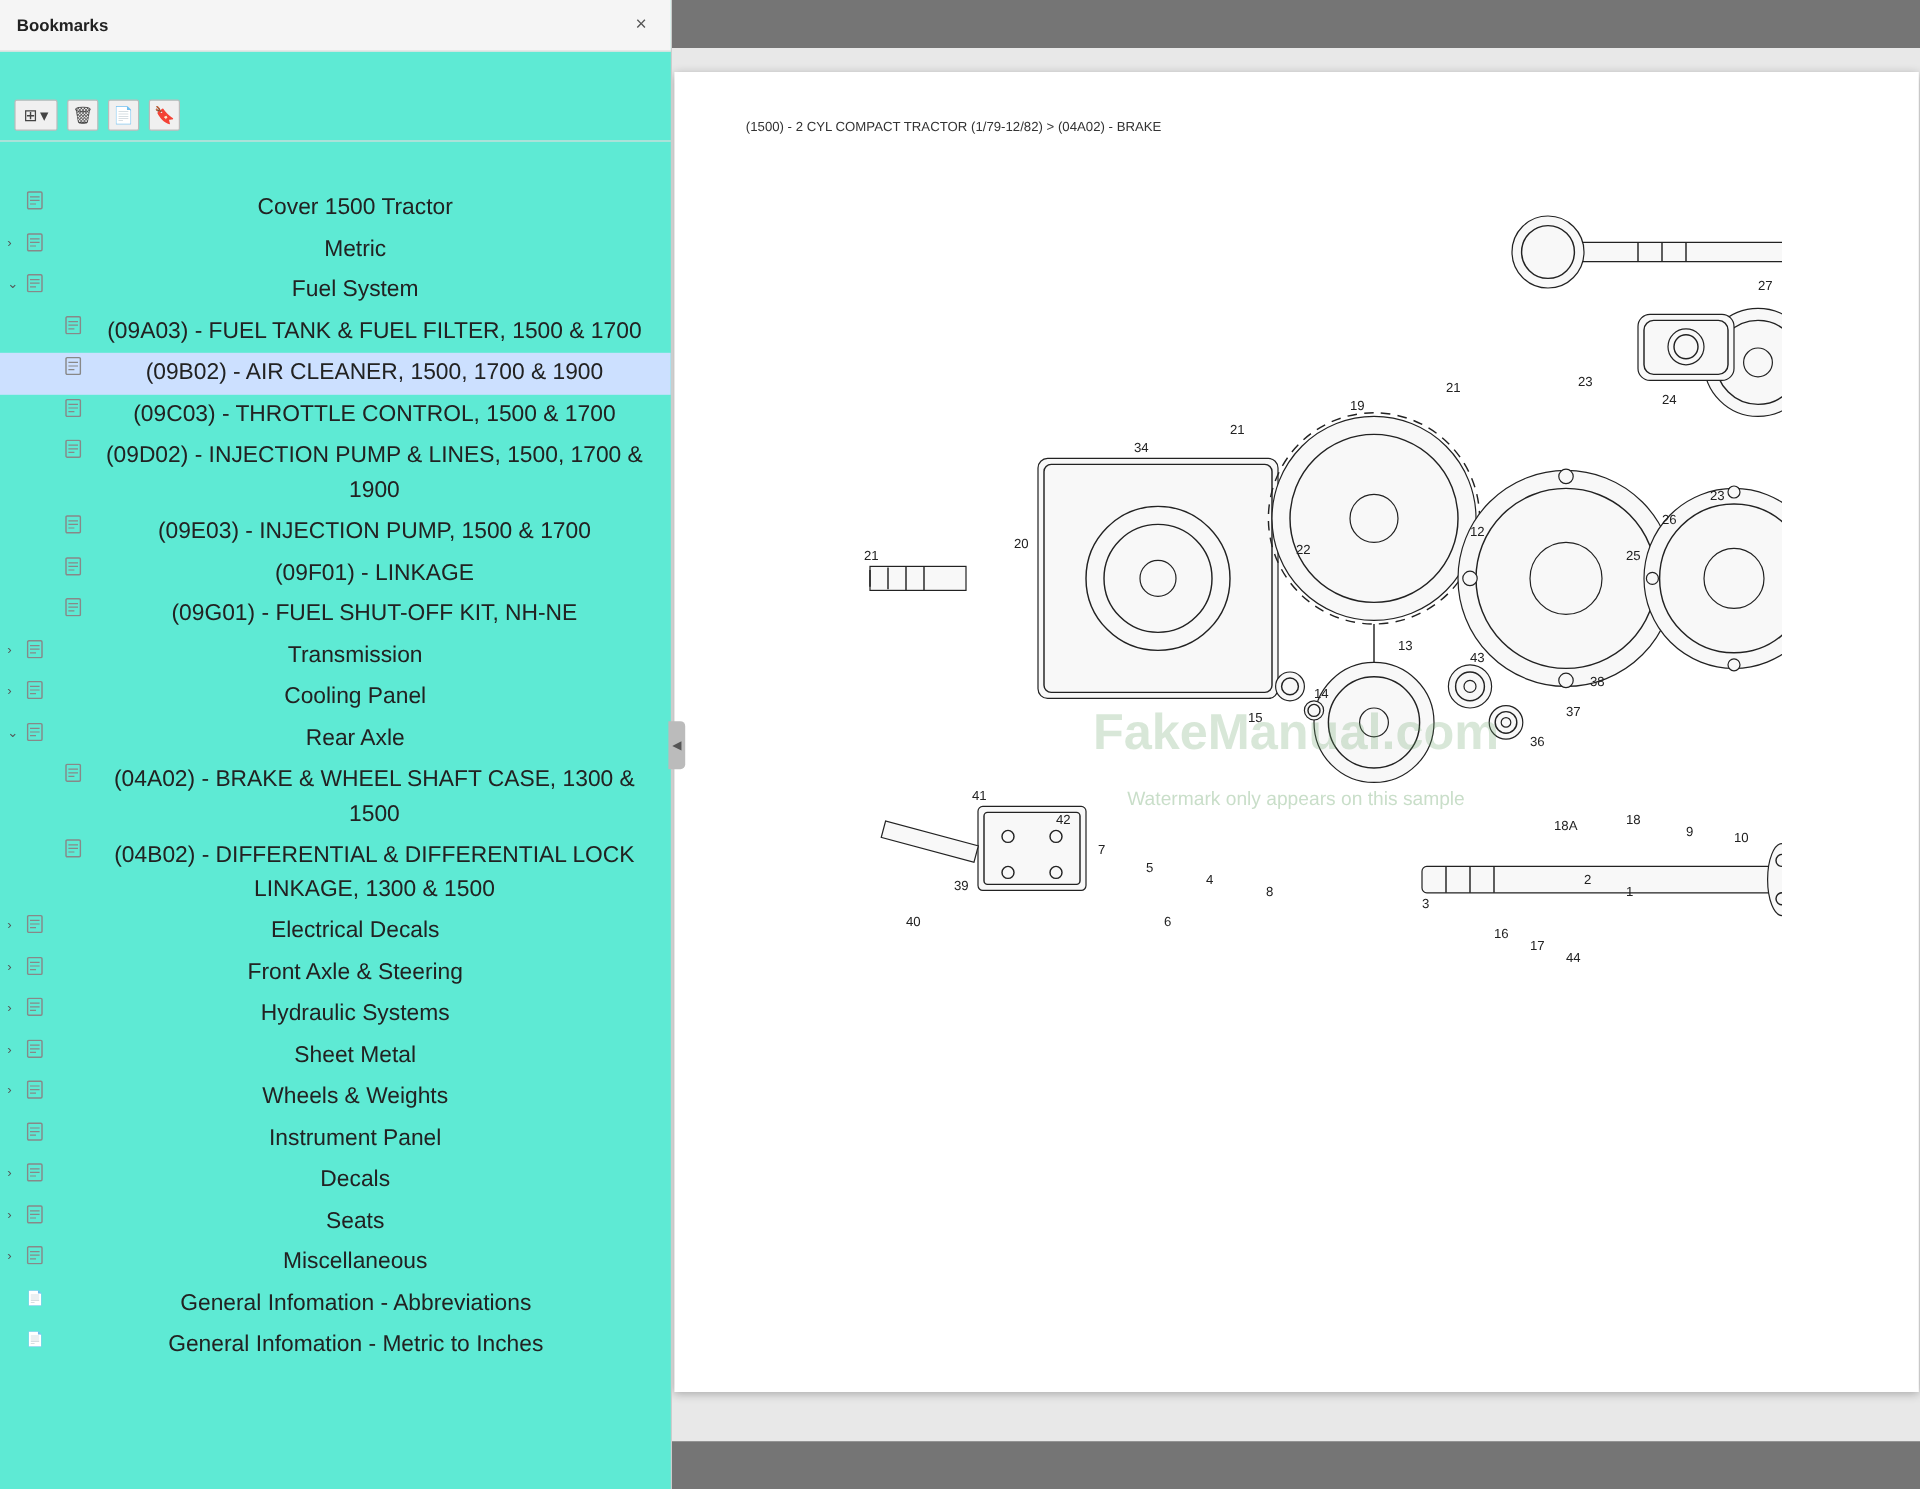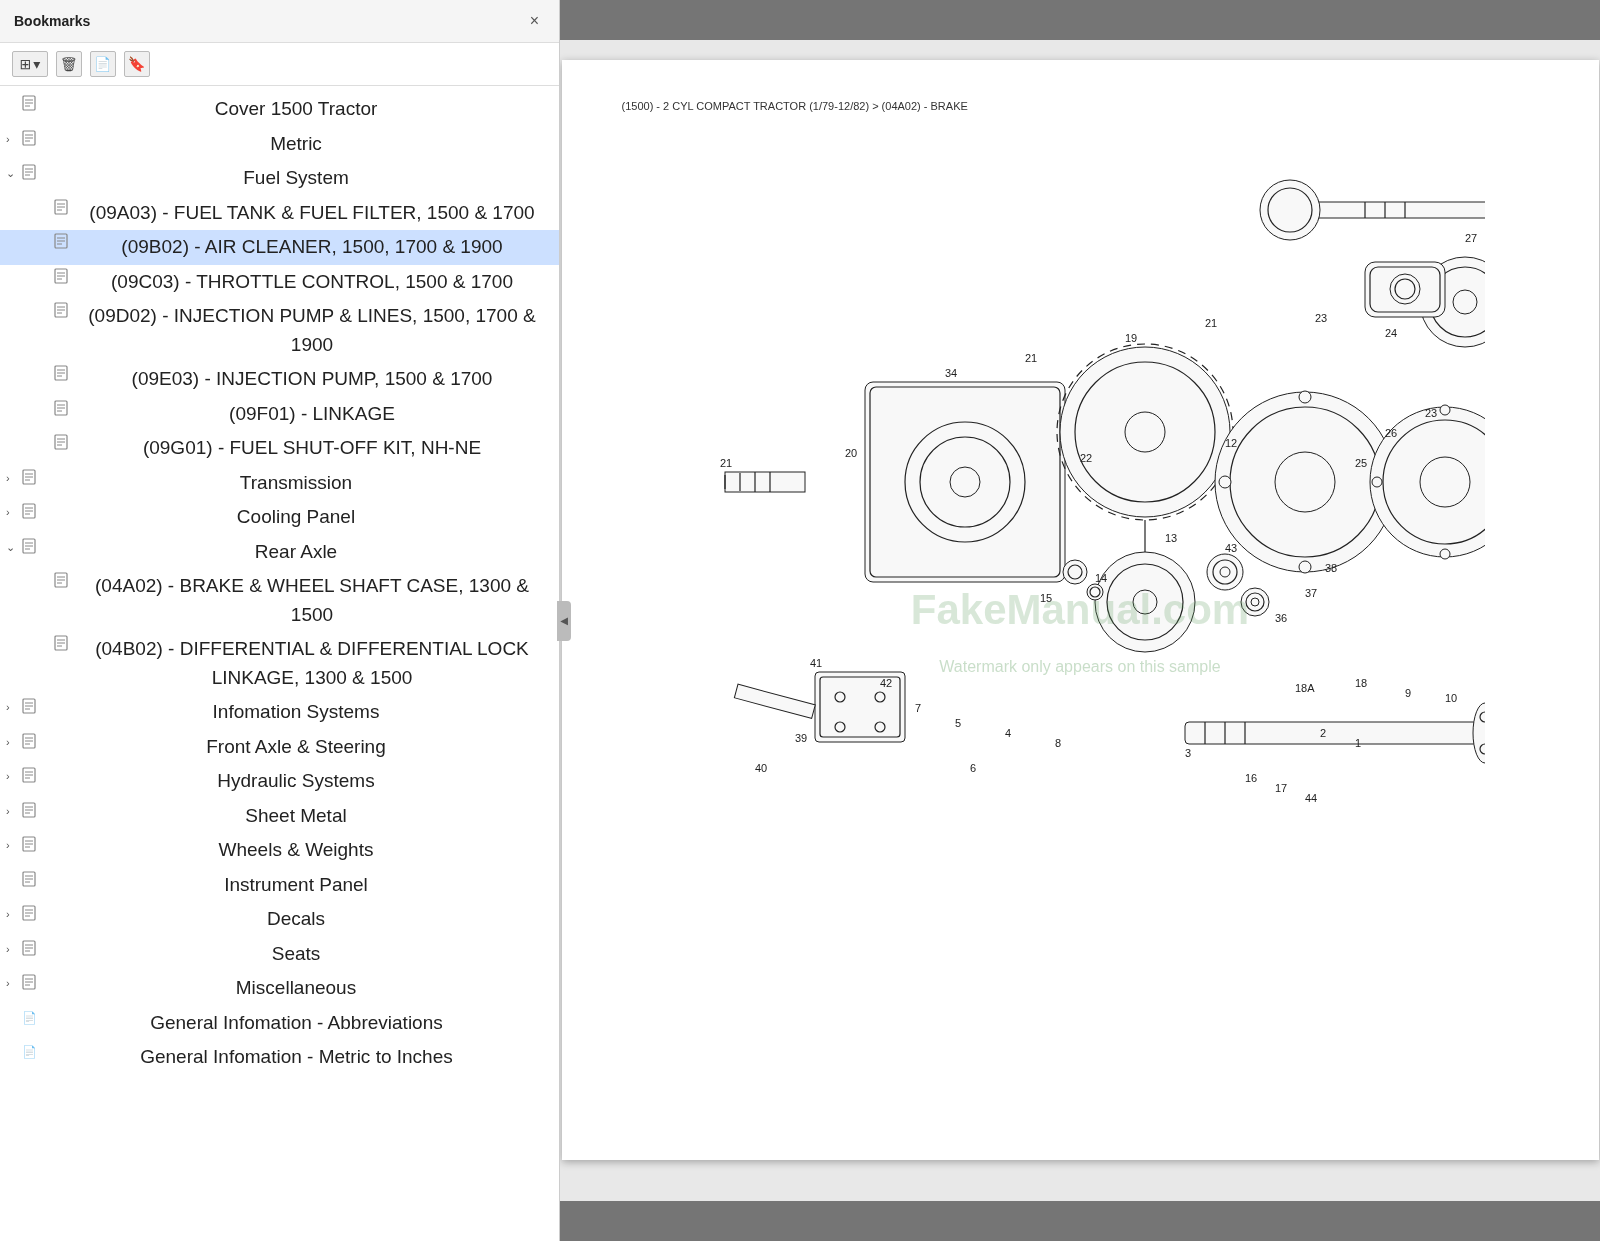--- a/index.html
+++ b/index.html
@@ -10,25 +10,26 @@
       display: flex;
       width: 1600px;
       height: 1241px;
       overflow: hidden;
     }
 
     
     .bookmarks-panel {
       width: 560px;
       height: 100%;
-      background: #ffffff;
+      background: #5eead4;
       display: flex;
       flex-direction: column;
       border-right: 1px solid #ccc;
       flex-shrink: 0;
+      gap: 32px;
     }
 
     .bookmarks-header {
       display: flex;
       align-items: center;
       justify-content: space-between;
       padding: 10px 14px;
       border-bottom: 1px solid #ddd;
       background: #f5f5f5;
     }
@@ -404,21 +405,21 @@
         <span class="tree-label">(04B02) - DIFFERENTIAL &amp; DIFFERENTIAL LOCK LINKAGE, 1300 &amp; 1500</span>
       </div>
       <div class="tree-item level-0">
         <span class="tree-toggle">›</span>
         <span class="tree-icon"><svg width="14" height="16" viewBox="0 0 14 16">
             <rect x="1" y="1" width="12" height="14" rx="1" fill="none" stroke="#888" stroke-width="1.2"></rect>
             <line x1="3" y1="5" x2="11" y2="5" stroke="#888" stroke-width="1"></line>
             <line x1="3" y1="8" x2="11" y2="8" stroke="#888" stroke-width="1"></line>
             <line x1="3" y1="11" x2="8" y2="11" stroke="#888" stroke-width="1"></line>
           </svg></span>
-        <span class="tree-label">Infomation Systems</span>
+        <span class="tree-label">Electrical Decals</span>
       </div>
       <div class="tree-item level-0">
         <span class="tree-toggle">›</span>
         <span class="tree-icon"><svg width="14" height="16" viewBox="0 0 14 16">
             <rect x="1" y="1" width="12" height="14" rx="1" fill="none" stroke="#888" stroke-width="1.2"></rect>
             <line x1="3" y1="5" x2="11" y2="5" stroke="#888" stroke-width="1"></line>
             <line x1="3" y1="8" x2="11" y2="8" stroke="#888" stroke-width="1"></line>
             <line x1="3" y1="11" x2="8" y2="11" stroke="#888" stroke-width="1"></line>
           </svg></span>
         <span class="tree-label">Front Axle &amp; Steering</span>

